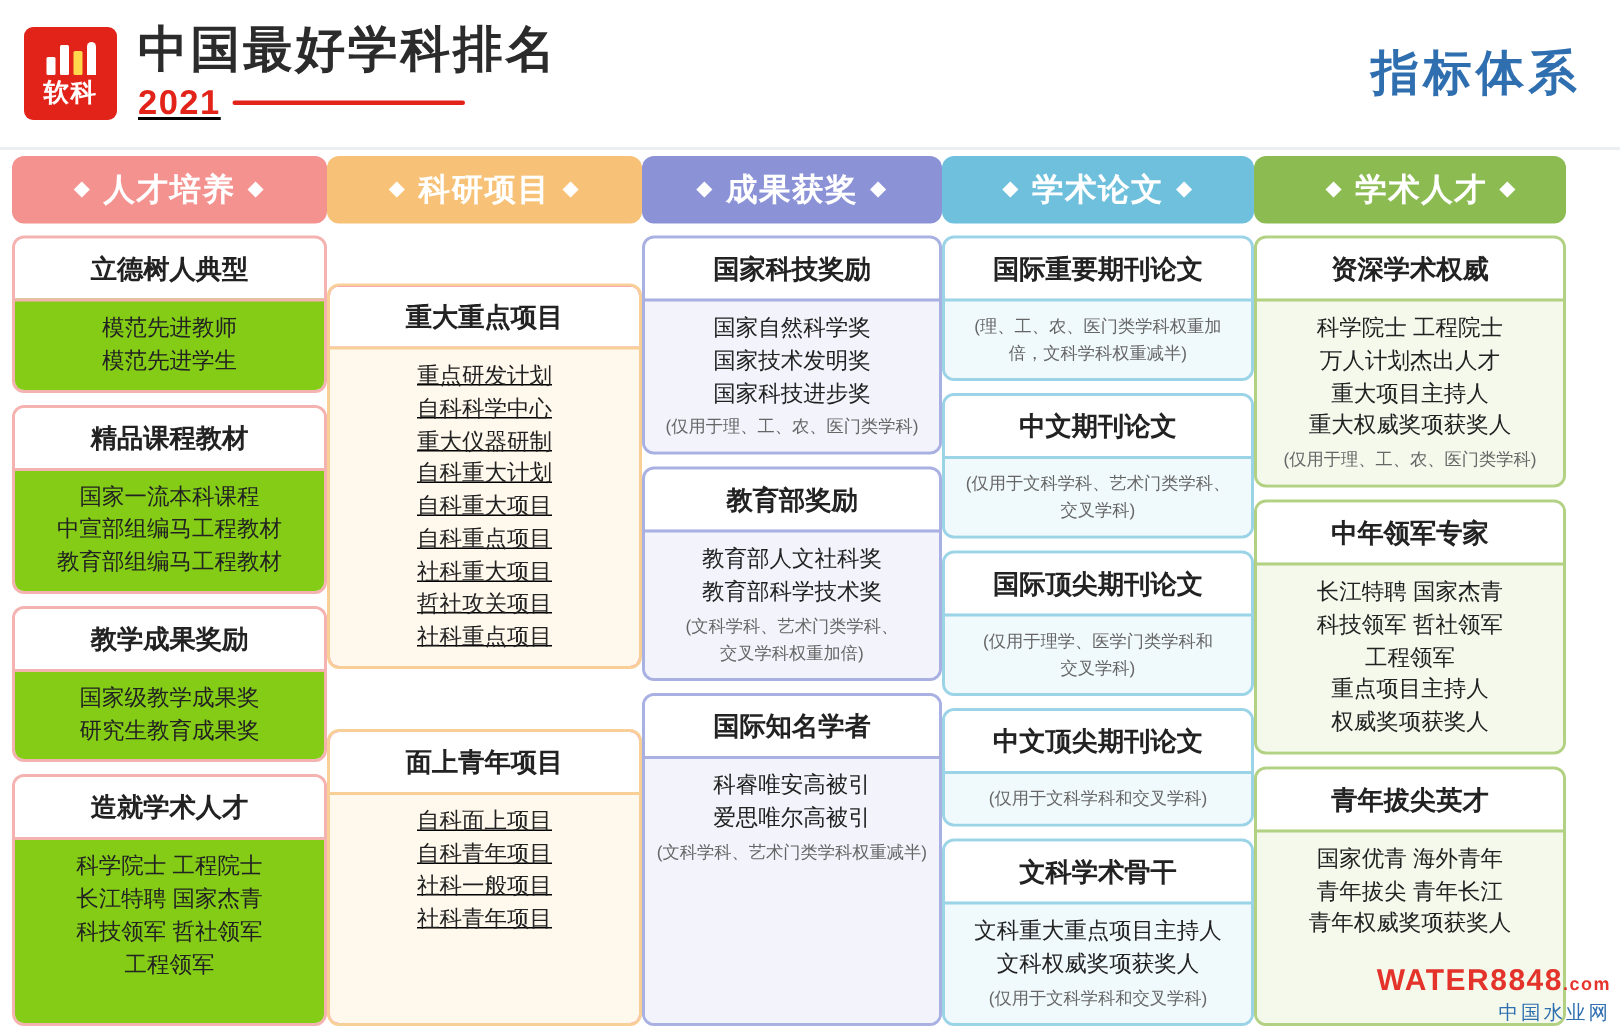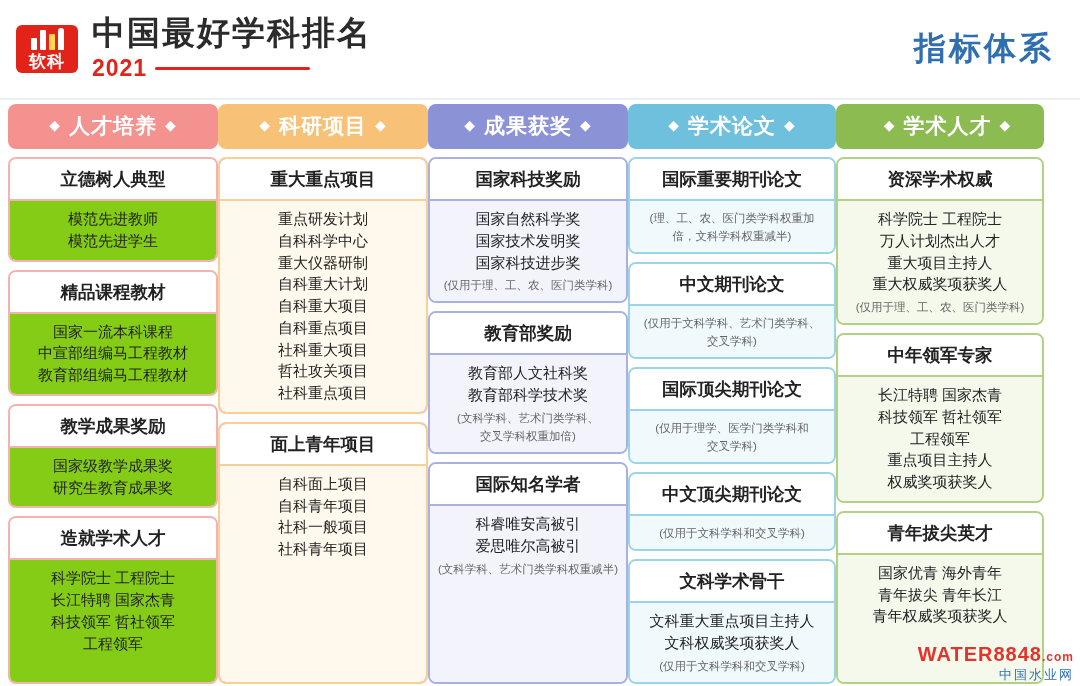--- a/index.html
+++ b/index.html
@@ -17,40 +17,40 @@
     height:100px;
     display:flex;
     align-items:center;
     border-bottom:2px solid #eceff1;
     box-sizing:border-box;
   }
   #logo-block{
     display:flex;align-items:center;margin-left:16px;
   }
   #logo-mark{
-    width:62px;height:48px;background:#e2231a;border-radius:6px;
+    width:62px;height:62px;background:#e2231a;border-radius:6px;
     display:flex;flex-direction:column;align-items:center;justify-content:center;
     color:#fff;position:relative;
   }
   #logo-bars{
     display:flex;align-items:flex-end;height:22px;gap:3px;margin-bottom:3px;
   }
   #logo-bars i{display:block;width:6px;background:#fff;border-radius:1px;}
   #logo-bars i:nth-child(1){height:12px;}
   #logo-bars i:nth-child(2){height:20px;}
   #logo-bars i:nth-child(3){height:16px;background:#ffd84d;}
   #logo-bars i:nth-child(4){height:22px;border-radius:3px 3px 0 0;}
   #logo-text{
     font-size:17px;font-weight:bold;letter-spacing:1px;line-height:1;
   }
   #title-block{margin-left:14px;}
   #main-title{
     font-size:33px;font-weight:bold;color:#2b2b2b;letter-spacing:2px;line-height:1.05;
   }
-  #year-row{display:flex;align-items:center;margin-top:4px;}
+  #year-row{display:flex;align-items:center;margin-top:4px;text-decoration:underline;}
   #year{
     font-size:23px;font-weight:bold;color:#e2231a;letter-spacing:1px;
   }
   #year-rule{
     height:3px;width:155px;background:#e2231a;margin-left:8px;border-radius:2px;
   }
   #header-right{
     position:absolute;right:26px;top:50%;transform:translateY(-50%);
     font-size:32px;font-weight:bold;color:#2f6fb0;letter-spacing:3px;
   }
@@ -96,22 +96,22 @@
   .note{font-size:11.5px;color:#666;line-height:1.4;margin-top:2px;}
   .note.tight{margin-top:4px;text-align:center;}
 
   
   .c0 .col-head{background:#f4928f;}
   .c0 .panel{border-color:#f4b2b0;background:#fdf1f1;}
   .c0 .panel-body{border-top-color:#f4b2b0;background:#84cc16;}
   .c0 .panel-title{background:#ffffff;}
 
   .c1 .col-head{background:#f7c277;}
-  .c1 .panel{border-color:#f7cf97;background:#ec4899;}
-  .c1 .panel-body{border-top-color:#f7cf97;background:#fff8ed;}
+  .c1 .panel{border-color:#f7cf97;background:#ec4899;margin-top:32px;}
+  .c1 .panel-body{border-top-color:#f7cf97;background:#fff8ed;text-decoration:underline;}
   .c1 .panel-title{background:#ffffff;}
 
   .c2 .col-head{background:#8b93d6;}
   .c2 .panel{border-color:#a9b0e2;background:#f2f3fb;}
   .c2 .panel-body{border-top-color:#a9b0e2;background:#f2f3fb;}
   .c2 .panel-title{background:#ffffff;}
 
   .c3 .col-head{background:#6fc0dd;}
   .c3 .panel{border-color:#9bd3e7;background:#f0f9fc;}
   .c3 .panel-body{border-top-color:#9bd3e7;background:#f0f9fc;}

